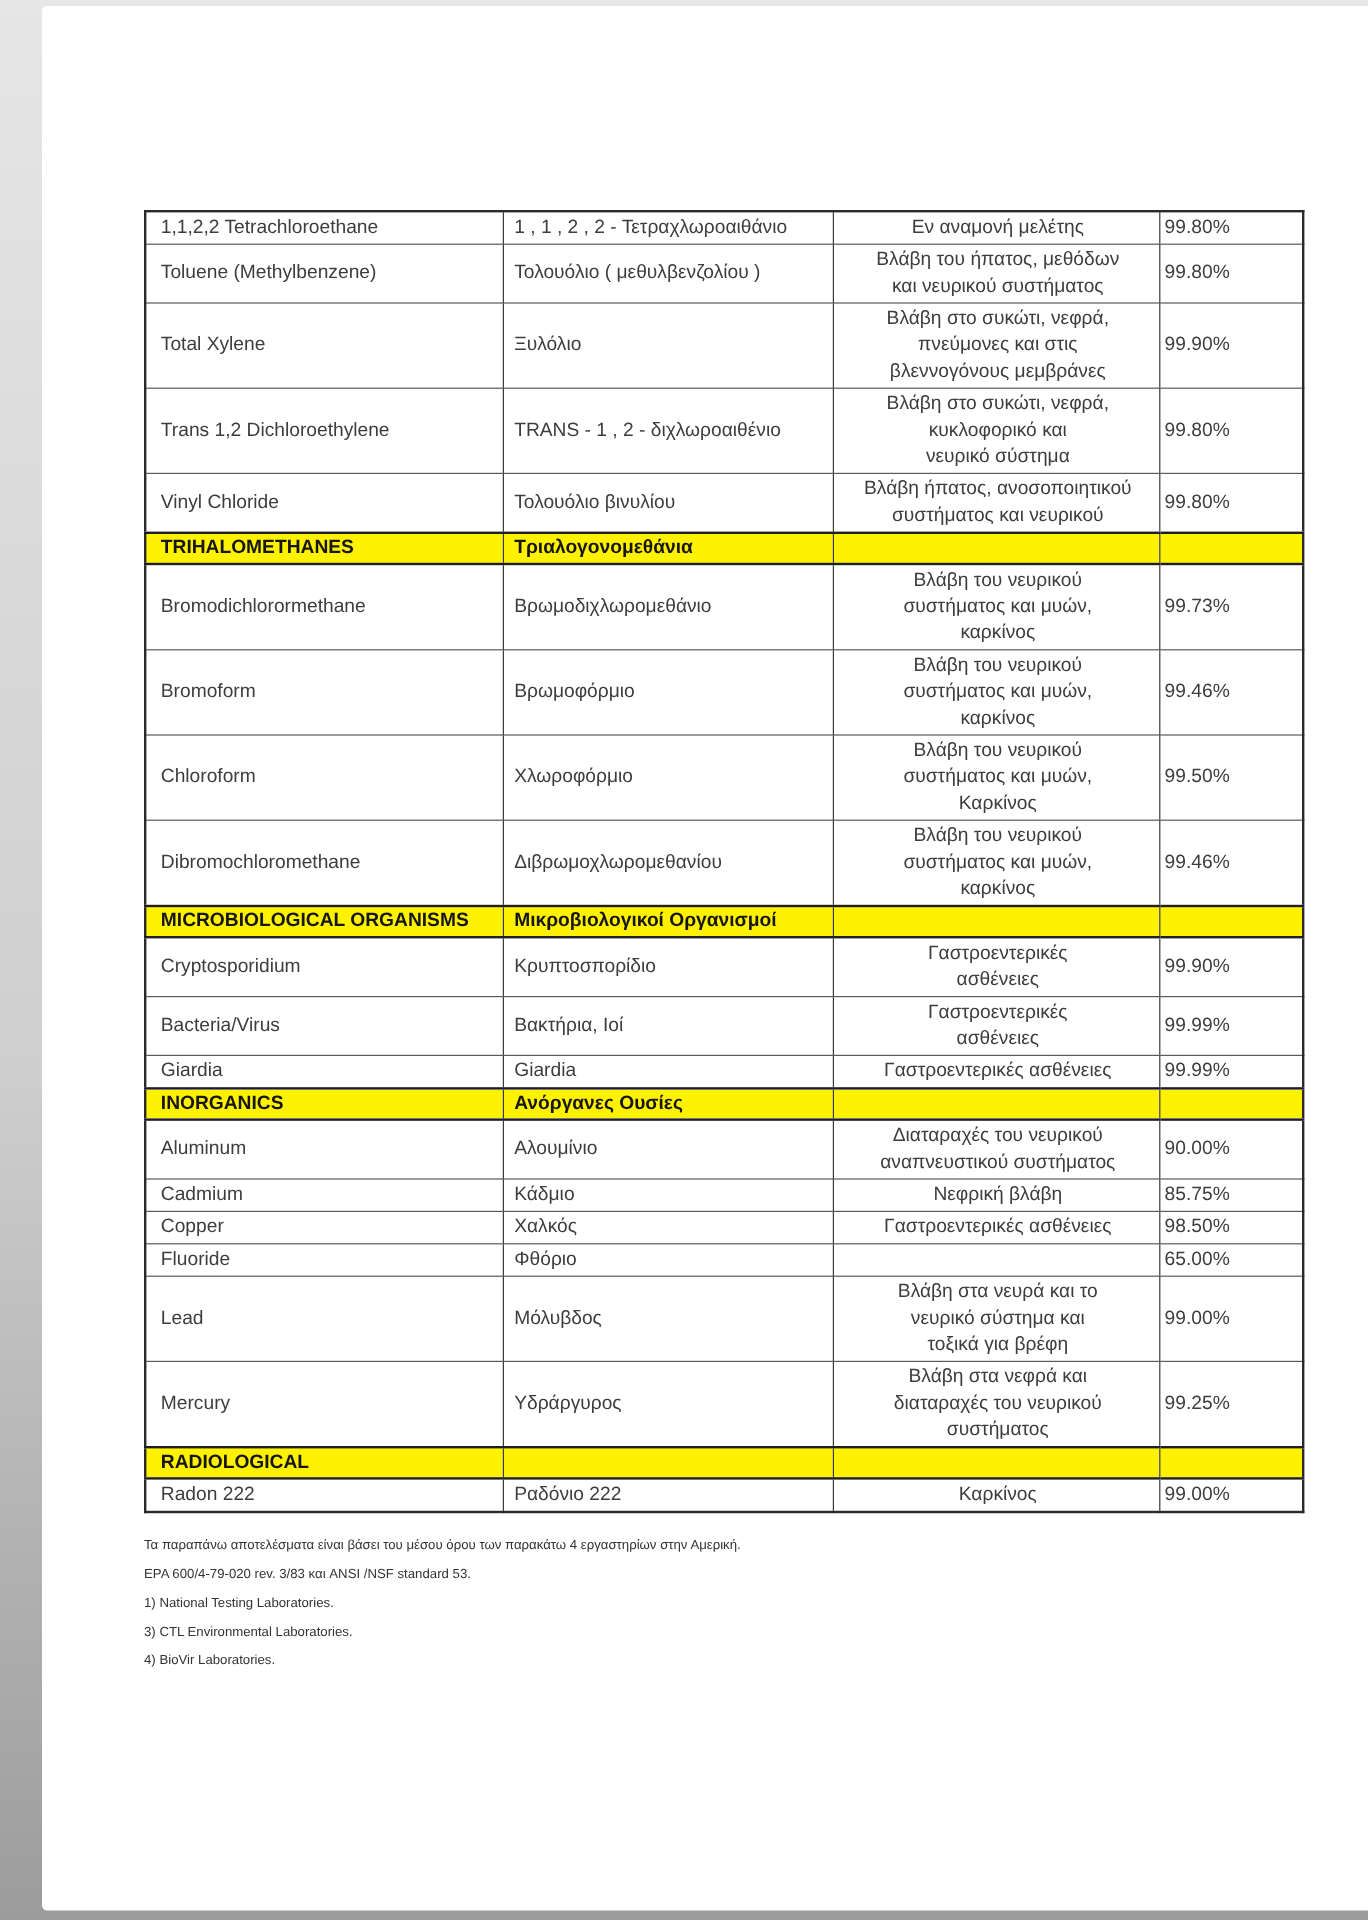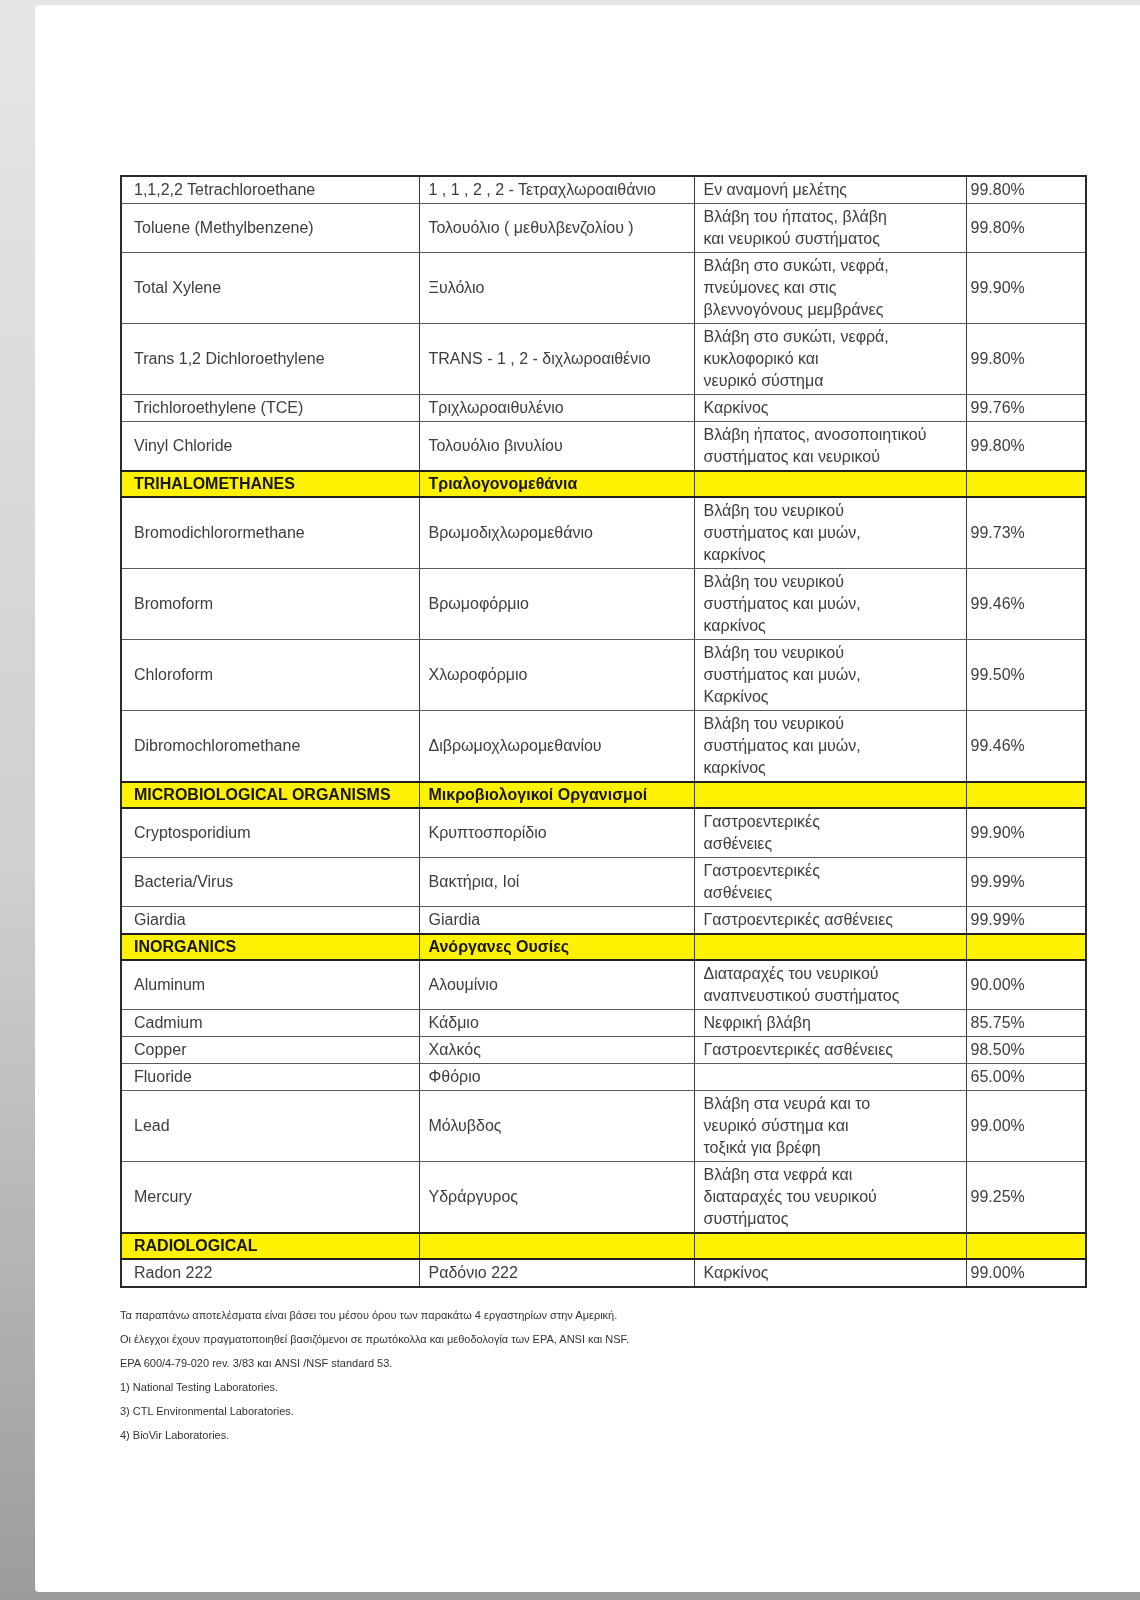--- a/index.html
+++ b/index.html
@@ -33,21 +33,21 @@
     border-right: 1.6px solid #3a3a3a;
     border-top: 1.4px solid #5a5a5a;
     border-bottom: 1.4px solid #5a5a5a;
     vertical-align: middle;
     padding: 2px 10px 2px 12px;
     line-height: 22px;
     white-space: pre-line;
     overflow: hidden;
   }
   td.col-gr { padding-left: 9px; padding-right: 6px; }
-  td.col-effects { padding-left: 9px; padding-right: 6px; }
+  td.col-effects { padding-left: 9px; padding-right: 6px; text-align: center; }
   td.col-pct { padding: 2px 4px; }
   tr.section td {
     background: #fff200;
     color: #161616;
     font-weight: bold;
     border-top: 2.6px solid #1f1f1f;
     border-bottom: 2.6px solid #1f1f1f;
     line-height: 20px;
     padding-top: 2px; padding-bottom: 2px;
   }
@@ -76,47 +76,41 @@
     <tbody>
         <tr class="data">
           <td class="col-en">1,1,2,2 Tetrachloroethane</td>
           <td class="col-gr">1 , 1 , 2 , 2 - Τετραχλωροαιθάνιο</td>
           <td class="col-effects">Εν αναμονή μελέτης</td>
           <td class="col-pct">99.80%</td>
         </tr>
         <tr class="data">
           <td class="col-en">Toluene (Methylbenzene)</td>
           <td class="col-gr">Τολουόλιο ( μεθυλβενζολίου )</td>
-          <td class="col-effects">Βλάβη του ήπατος, βλάβη
+          <td class="col-effects">Βλάβη του ήπατος, μεθόδων
 και νευρικού συστήματος</td>
           <td class="col-pct">99.80%</td>
         </tr>
         <tr class="data">
           <td class="col-en">Total Xylene</td>
           <td class="col-gr">Ξυλόλιο</td>
           <td class="col-effects">Βλάβη στο συκώτι, νεφρά,
 πνεύμονες και στις
 βλεννογόνους μεμβράνες</td>
           <td class="col-pct">99.90%</td>
         </tr>
         <tr class="data">
           <td class="col-en">Trans 1,2 Dichloroethylene</td>
           <td class="col-gr">TRANS - 1 , 2 - διχλωροαιθένιο</td>
           <td class="col-effects">Βλάβη στο συκώτι, νεφρά,
 κυκλοφορικό και
 νευρικό σύστημα</td>
           <td class="col-pct">99.80%</td>
         </tr>
         <tr class="data">
-          <td class="col-en">Trichloroethylene (TCE)</td>
-          <td class="col-gr">Τριχλωροαιθυλένιο</td>
-          <td class="col-effects">Καρκίνος</td>
-          <td class="col-pct">99.76%</td>
-        </tr>
-        <tr class="data">
           <td class="col-en">Vinyl Chloride</td>
           <td class="col-gr">Τολουόλιο βινυλίου</td>
           <td class="col-effects">Βλάβη ήπατος, ανοσοποιητικού
 συστήματος και νευρικού</td>
           <td class="col-pct">99.80%</td>
         </tr>
         <tr class="section">
           <td class="col-en">TRIHALOMETHANES</td>
           <td class="col-gr">Τριαλογονομεθάνια</td>
           <td class="col-effects"></td>
@@ -237,20 +231,19 @@
           <td class="col-en">Radon 222</td>
           <td class="col-gr">Ραδόνιο 222</td>
           <td class="col-effects">Καρκίνος</td>
           <td class="col-pct">99.00%</td>
         </tr>
       </tbody>
   </table>
 
   <div class="footnotes">
     <div class="fline">Τα παραπάνω αποτελέσματα είναι βάσει του μέσου όρου των παρακάτω 4 εργαστηρίων στην Αμερική.</div>
-    <div class="fline">Οι έλεγχοι έχουν πραγματοποιηθεί βασιζόμενοι σε πρωτόκολλα και μεθοδολογία των EPA, ANSI και NSF.</div>
     <div class="fline">EPA 600/4-79-020 rev. 3/83 και ANSI /NSF standard 53.</div>
     <div class="fline">1) National Testing Laboratories.</div>
     <div class="fline">3) CTL Environmental Laboratories.</div>
     <div class="fline">4) BioVir Laboratories.</div>
   </div>
 
 </div>
 
 </body></html>

